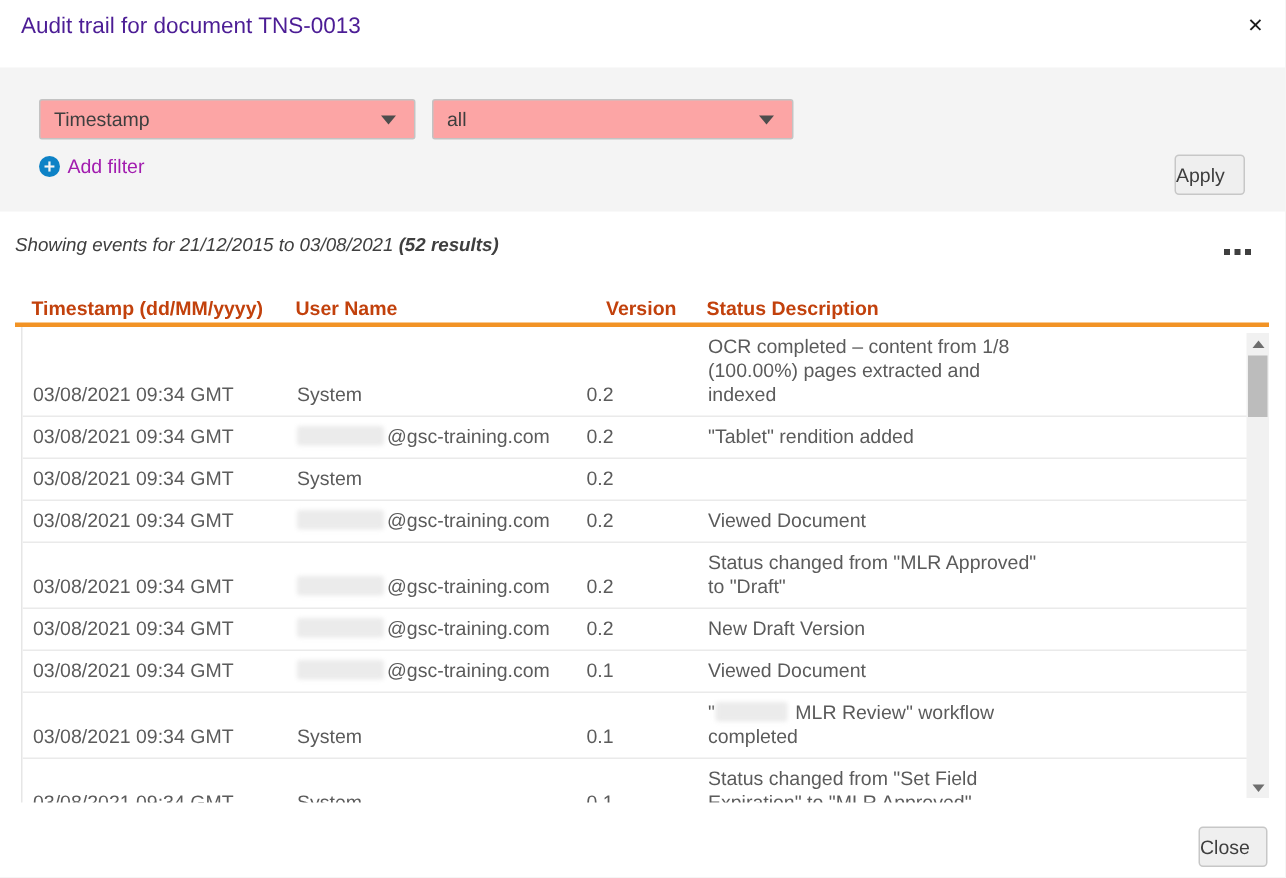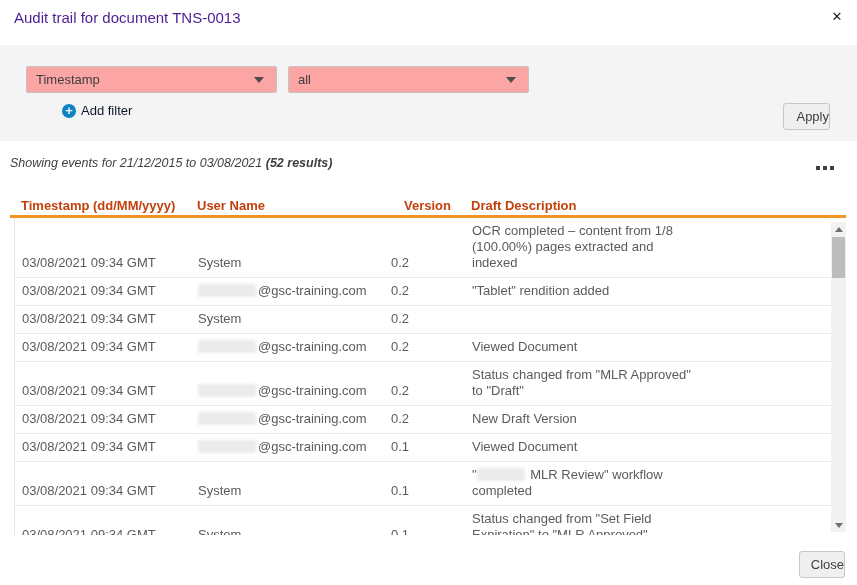--- a/index.html
+++ b/index.html
@@ -15,26 +15,26 @@
     font-size:13px; color:#1c1c1c; text-align:center; line-height:22px; cursor:pointer; }
   
   .filter-panel { position:absolute; left:0; top:45px; width:857px; height:96px; background:#f4f4f4; }
   .dropdown { position:absolute; height:27px; background:#fca5a5; border:1px solid #c3c3c3;
     border-radius:2px; font-size:13px; color:#3e3e3e; line-height:25px; padding-left:9px; cursor:pointer; }
   .dd-field { left:26px; top:21px; width:251px; }
   .dd-value { left:288px; top:21px; width:241px; }
   .caret { position:absolute; right:12px; top:10px; width:0; height:0;
     border-left:5px solid transparent; border-right:5px solid transparent; border-top:6px solid #4d4d4d; }
   .add-filter { position:absolute; left:26px; top:58px; height:15px; font-size:13px;
-    color:#0f172a; cursor:pointer; display:flex; align-items:flex-end;margin-left:36px; }
+    color:#a21caf; cursor:pointer; display:flex; align-items:flex-end; }
   .plus-circle { width:14px; height:14px; border-radius:50%; background:#0d82c6; color:#f4f4f4;
     display:inline-block; text-align:center; line-height:13px; font-size:13px; font-weight:bold; margin-right:5px; }
   .plus-circle::before { content:"+"; }
   .btn { position:absolute; background:#efefef; border:1px solid #c7c7c7; border-radius:3px;
-    font-size:13px; color:#3e3e3e; text-align:right; cursor:pointer;
+    font-size:13px; color:#3e3e3e; text-align:left; cursor:pointer;
     font-family:"Liberation Sans", sans-serif; }
   .btn-apply { right:27px; top:58px; width:47px; height:27px; line-height:25px; }
   .btn-close { right:12px; top:551px; width:46px; height:27px; line-height:25px; }
   
   .summary { position:absolute; left:10px; top:156px; font-size:12.5px; font-style:italic; color:#3f3f3f; }
   .summary b { font-weight:bold; }
   .more-dots { position:absolute; left:814px; top:164px; display:flex; gap:3px; cursor:pointer; padding:2px; }
   .more-dots span { width:4px; height:4px; background:#3f3f3f; display:block; }
   
   .th { position:absolute; top:198px; font-size:13px; font-weight:bold; color:#c2410c; }
@@ -96,21 +96,21 @@
 
   <div class="more-dots">
     <span></span>
       <span></span>
       <span></span>
   </div>
 
   <div class="th th-ts">Timestamp (dd/MM/yyyy)</div>
   <div class="th th-user">User Name</div>
   <div class="th th-ver">Version</div>
-  <div class="th th-desc">Draft Description</div>
+  <div class="th th-desc">Status Description</div>
   <div class="orange-rule"></div>
 
   <div class="table-viewport">
     <div class="rows">
         <div class="tr">
           <div class="td col-ts">03/08/2021 09:34 GMT</div>
           <div class="td col-user">System</div>
           <div class="td col-ver">0.2</div>
           <div class="td col-desc">
             <div class="desc-inner">OCR completed – content from 1/8 (100.00%) pages extracted and indexed</div>

